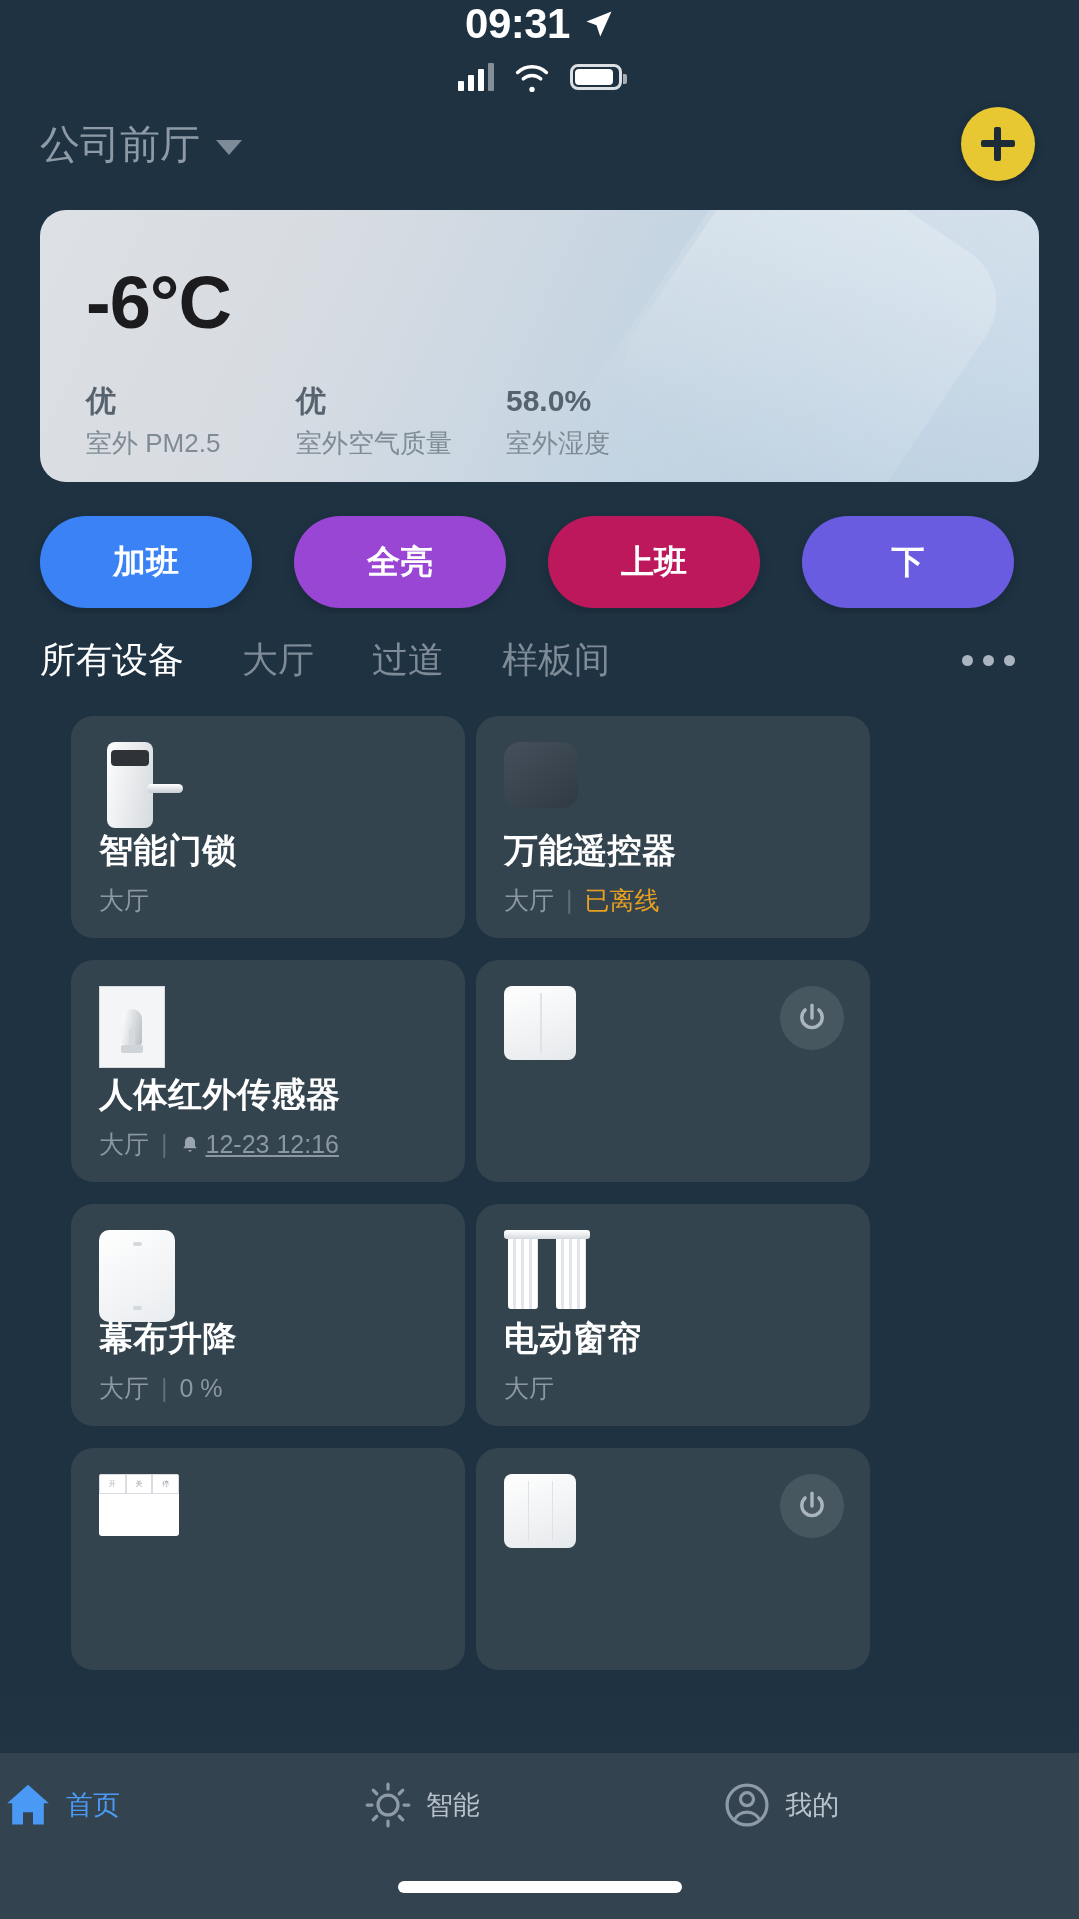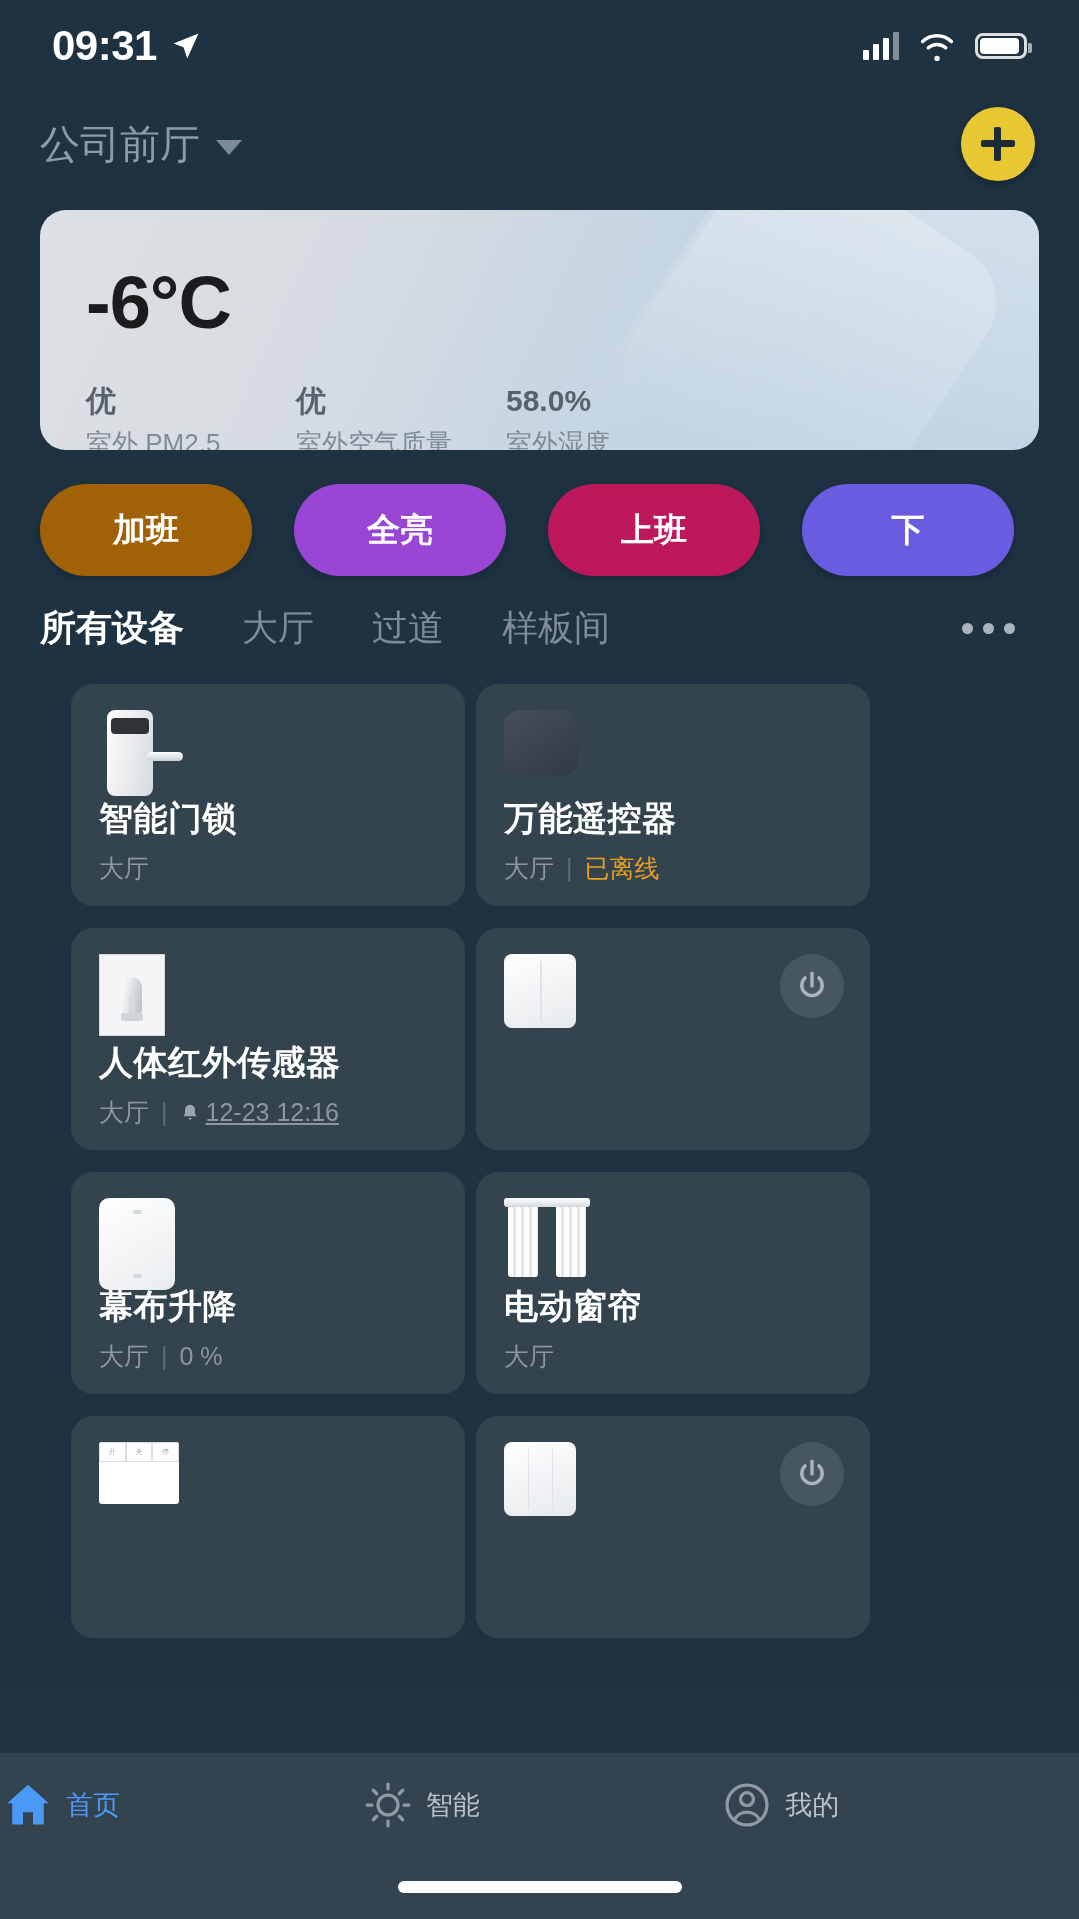--- a/index.html
+++ b/index.html
@@ -10,20 +10,21 @@
     color:#fff;
     overflow:hidden;
     position:relative;
   }
 
   
   .statusbar {
     height:92px;
     display:flex; align-items:center; justify-content:space-between;
     padding:0 52px 0 52px;
+    flex-direction:column;
   }
   .sb-left { display:flex; align-items:center; gap:14px; }
   .sb-time { font-size:42px; font-weight:600; letter-spacing:-0.5px; color:#fff; }
   .loc-arrow { width:30px; height:30px; }
   .sb-right { display:flex; align-items:center; gap:18px; }
   .sig { display:flex; align-items:flex-end; gap:4px; height:28px; }
   .sig i { display:block; width:6px; background:#fff; border-radius:1px; }
   .sig i:nth-child(1){ height:10px; }
   .sig i:nth-child(2){ height:16px; }
   .sig i:nth-child(3){ height:22px; }
@@ -54,21 +55,21 @@
   }
   .add-btn .plus { position:relative; width:34px; height:34px; }
   .add-btn .plus::before, .add-btn .plus::after {
     content:""; position:absolute; background:#1c2b36; border-radius:2px;
   }
   .add-btn .plus::before { left:0; top:13px; width:34px; height:7px; }
   .add-btn .plus::after  { top:0; left:13px; height:34px; width:7px; }
 
   
   .weather {
-    margin:14px 40px 0 40px; height:240px; border-radius:26px;
+    margin:14px 40px 0 40px; height:272px; border-radius:26px;
     background:linear-gradient(115deg,#dde0e4 0%, #d7dce2 28%, #c3d4e2 62%, #b4cbdf 100%);
     position:relative; overflow:hidden;
     padding:56px 46px 0 46px;
   }
   .weather::before {
     content:""; position:absolute; right:-60px; top:-90px;
     width:420px; height:420px; transform:rotate(34deg);
     background:linear-gradient(180deg,rgba(255,255,255,.42),rgba(255,255,255,0));
     border-radius:70px;
   }
@@ -95,21 +96,21 @@
     display:flex; align-items:center; justify-content:center;
     font-size:33px; font-weight:700; color:#fff; flex:0 0 auto;
     box-shadow:0 4px 12px rgba(0,0,0,.18);
   }
 
   
   .tabs {
     display:flex; align-items:center; padding:0 40px; height:92px; gap:58px;
   }
   .tab { font-size:36px; color:#7f8b97; flex:0 0 auto; }
-  .tab.active { color:#fff; font-weight:700; }
+  .tab.active { color:#fff; font-weight:400; }
   .tab-more { margin-left:auto; display:flex; gap:10px; align-items:center; padding-right:24px; }
   .tab-more i { width:11px; height:11px; border-radius:50%; background:#aab4be; display:block; }
 
   
   .grid {
     padding:10px 40px 0 40px; display:flex; flex-wrap:wrap;
     gap:22px 11px; height:1022px; overflow:hidden; align-content:flex-start;margin-left:31px;
   }
   .card {
     width:394px; height:222px; border-radius:22px; background:#33444f;
@@ -245,21 +246,21 @@
       <div class="m-lab">室外空气质量</div>
     </div>
     <div class="metric">
       <div class="m-val">58.0%</div>
       <div class="m-lab">室外湿度</div>
     </div>
   </div>
 </div>
 
 <div class="scenes">
-  <div class="pill" style="background: #a16207;">加班</div>
+  <div class="pill" style="background: #3b82f6;">加班</div>
   <div class="pill" style="background: rgb(154, 70, 212);">全亮</div>
   <div class="pill" style="background: #be185d;">上班</div>
   <div class="pill" style="background: rgb(106, 92, 224);">下</div>
 </div>
 
 <div class="tabs">
   <div class="tab active">所有设备</div>
   <div class="tab">大厅</div>
   <div class="tab">过道</div>
   <div class="tab">样板间</div>

